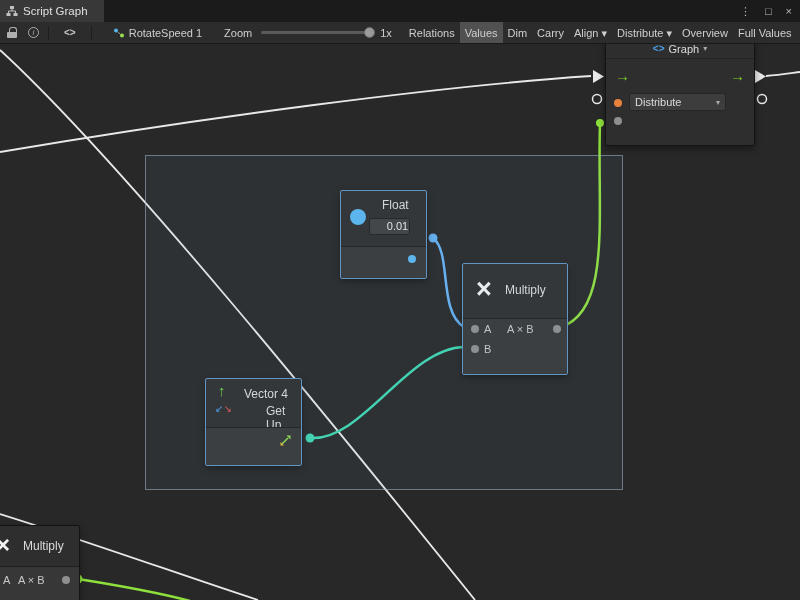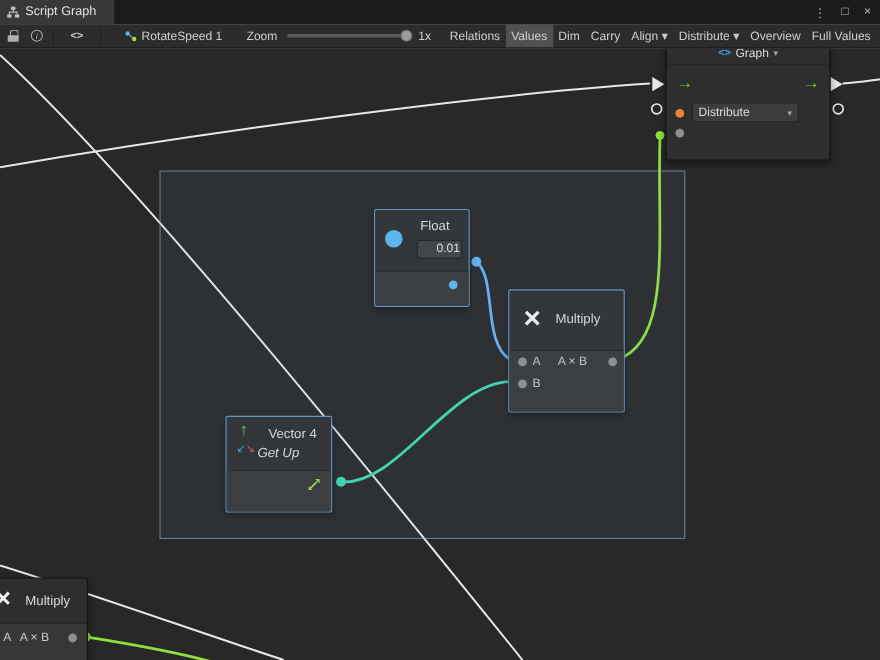--- a/index.html
+++ b/index.html
@@ -163,21 +163,21 @@
           <span>Distribute</span>
           <span class="caret">▾</span>
         </div>
       </div>
       <span class="pdot" style="left: 8px; top: 78px; background: rgb(143, 143, 143);"></span>
     </div>
 
     <div class="node selected" style="left:340px; top:126px; width:87px; height:89px;margin-top:20px;">
       <span class="float-circle" style="left: 9px; top: 18px; background: rgb(89, 184, 240);"></span>
       <span class="ntitle" style="left:41px; top:7px;">Float</span>
-      <div class="float-input" style="left:38px; top:27px; width:41px; height:17px;padding-left:16px;">0.01</div>
+      <div class="float-input" style="left:28px; top:27px; width:41px; height:17px;padding-left:16px;">0.01</div>
       <div class="nports" style="top:55px;">
         <span class="pdot" style="right: 10px; top: 8px; background: rgb(89, 184, 240);"></span>
       </div>
     </div>
 
     <div class="node selected" style="left:462px; top:219px; width:106px; height:112px;">
       <span class="bigx" style="left:13px; top:12px;">×</span>
       <span class="ntitle" style="left:42px; top:19px;">Multiply</span>
       <div class="nports" style="top:54px;">
         <span class="pdot" style="left:8px; top:6px;"></span>
@@ -188,21 +188,21 @@
         <span class="plabel" style="left:21px; top:20px;">B</span>
       </div>
     </div>
 
     <div class="node selected" style="left:205px; top:334px; width:97px; height:88px;">
       <span style="position: absolute; left: 12px; top: 4px; font-size: 15px; font-weight: bold; line-height: 1; color: rgb(108, 207, 63);">↑</span>
       <span class="ntitle" style="left:38px; top:8px;">Vector 4</span>
       <span class="varrow-icons" style="left:9px; top:25px;">
         <span style="color: rgb(74, 158, 232);">↙</span><span style="color: rgb(224, 85, 85);">↘</span>
       </span>
-      <span class="ntitle" style="left:28px; top:25px;font-style:italic;">Get Up</span>
+      <span class="ntitle" style="left:60px; top:25px;">Get Up</span>
       <div class="nports" style="top:48px;">
         <svg width="13" height="13" viewBox="0 0 13 13" style="position:absolute; right:9px; top:6px;">
           <path d="M3 10 L9 4" stroke="#8ce04a" stroke-width="1.5"></path>
           <polygon points="7.5,1.5 11.5,1.5 11.5,5.5" fill="#8ce04a"></polygon>
           <polygon points="1.5,11.5 5,11.5 1.5,8" fill="#e0c030"></polygon>
         </svg>
       </div>
     </div>
 
     <div class="node" style="left:-10px; top:481px; width:90px; height:92px;">

